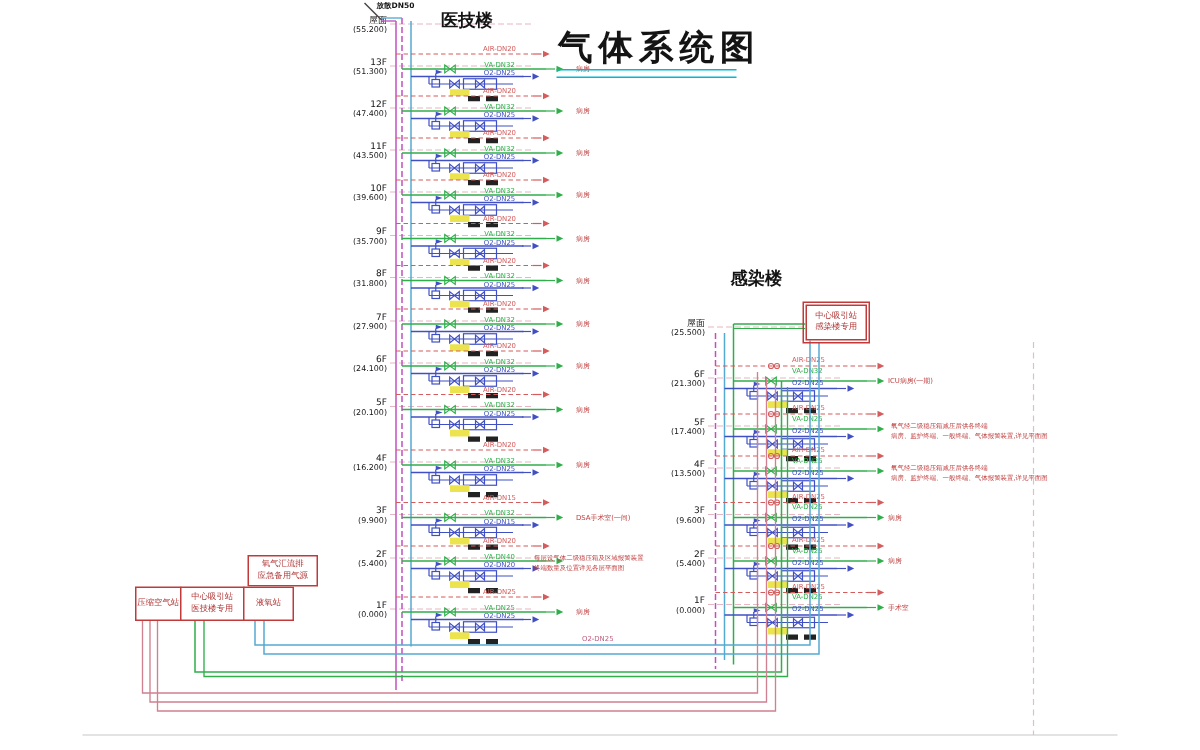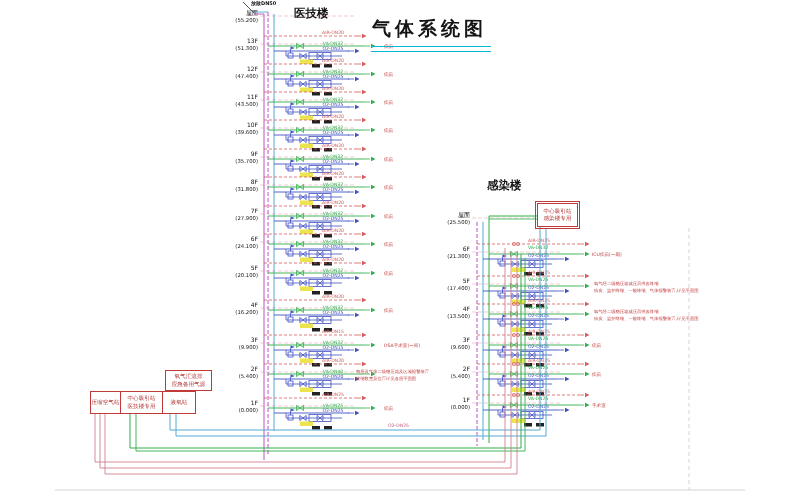--- a/index.html
+++ b/index.html
@@ -1,19 +1,19 @@
 <!DOCTYPE html>
 <html><head>
 <meta charset="utf-8">
 <style>
   html,body{margin:0;padding:0;background:#fff;}
   #stage{position:relative;width:800px;height:500px;background:#ffffff;overflow:hidden;
          font-family:"DejaVu Sans","Liberation Sans",sans-serif;}
   .abs{position:absolute;}
-  #title{left:372px;top:16px;font-size:19px;font-weight:bold;letter-spacing:4px;color:#141414;white-space:nowrap;}
+  #title{left:372px;top:16px;font-size:23px;font-weight:bold;letter-spacing:4px;color:#141414;white-space:nowrap;}
   #title-underline{left:371px;top:46px;width:120px;height:4px;
       border-top:1.6px solid #00b8d0;border-bottom:1.6px solid #00b8d0;}
   .bldg-label{font-size:11.5px;font-weight:bold;color:#141414;white-space:nowrap;text-align:center;}
   .stbox{position:absolute;border:1px solid #c03a3a;background:#fff;color:#b03636;
       font-size:5.6px;line-height:1.3;display:flex;flex-direction:column;
       align-items:center;justify-content:center;text-align:center;white-space:nowrap;}
   .stbox.double{outline:1px solid #c03a3a;outline-offset:1.5px;}
   #vent-label{left:251px;top:0px;font-size:5px;font-weight:bold;color:#141414;white-space:nowrap;}
   svg text{font-family:"DejaVu Sans","Liberation Sans",sans-serif;}
 </style>

